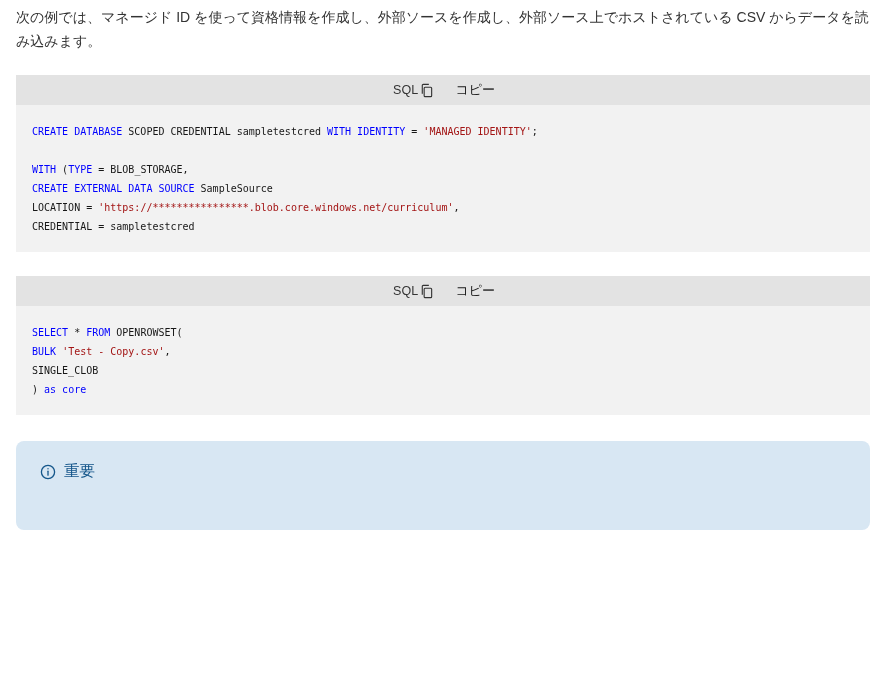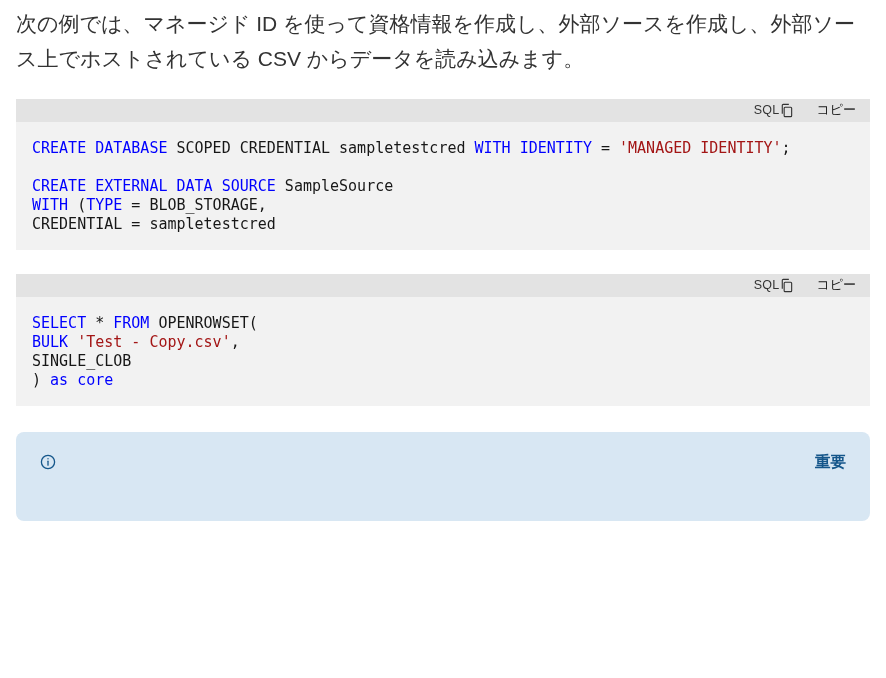--- a/index.html
+++ b/index.html
@@ -14,33 +14,33 @@
 
   h1.page-title {
     font-size: 26px;
     font-weight: 700;
     color: #1a1a1a;
     margin: 0 0 22px;
     line-height: 1.25;
   }
 
   p.body-text {
-    font-size: 21px;
+    font-size: 14px;
     line-height: 1.68;
     color: #333333;
     margin: 0 0 22px;
   }
 
   .codeblock { margin: 0 0 24px; }
   .code-header {
     display: flex;
-    justify-content: flex-end;
+    justify-content: center;
     align-items: center;
     background: #e3e3e3;
-    height: 23px;
+    height: 30px;
     padding: 0 14px 0 16px;
   }
   .code-lang {
     font-size: 12.5px;
     color: #343434;
     letter-spacing: 0.2px;
   }
   .copy-btn {
     display: flex;
     align-items: center;
@@ -51,21 +51,21 @@
     font-family: inherit;
     font-size: 13px;
     color: #171717;
     cursor: pointer;
   }
   .copy-btn svg { display: block; }
   .code-body {
     background: #f2f2f2;
     padding: 17px 16px 16px;
     font-family: "DejaVu Sans Mono", "Liberation Mono", monospace;
-    font-size: 15px;
+    font-size: 10px;
     line-height: 19px;
     color: #171717;
     overflow-x: auto;
   }
   .code-line { white-space: pre; min-height: 19px; }
   .code-line .kw  { color: #0000ff; }
   .code-line .str { color: #a31515; }
   .code-line .pl  { color: #171717; }
 
   .alert {
@@ -73,23 +73,22 @@
     border-radius: 8px;
     padding: 20px 24px 26px;
     margin: 26px 0 0;
   }
   .alert-title {
     display: flex;
     align-items: center;
     gap: 8px;
     margin: 0 0 22px;
     font-size: 15.5px;
-    font-weight: 700;
+    font-weight: 400;
     color: #14568a;
-    justify-content: space-between;
   }
   .alert-title svg { display: block; flex: 0 0 auto; }
 </style>
 </head>
 <body>
 
 <main class="article">
 
 
   <p class="body-text">次の例では、マネージド ID を使って資格情報を作成し、外部ソースを作成し、外部ソース上でホストされている CSV からデータを読み込みます。</p>
@@ -104,22 +103,23 @@
             <rect x="5.5" y="4.5" width="8" height="10" rx="1"></rect>
             <path d="M10.5 1.5 h-6 a1 1 0 0 0 -1 1 v9"></path>
           </svg>
         </span>
         <span>コピー</span>
       </button>
     </div>
     <div class="code-body">
         <div class="code-line"><span class="kw">CREATE DATABASE</span><span class="pl"> SCOPED CREDENTIAL sampletestcred </span><span class="kw">WITH IDENTITY</span><span class="pl"> = </span><span class="str">'MANAGED IDENTITY'</span><span class="pl">;</span></div>
         <div class="code-line">&nbsp;</div>
+        <div class="code-line"><span class="kw">WITH</span><span class="pl"> (</span><span class="kw">TYPE</span><span class="pl"> = BLOB_STORAGE,</span></div>
         <div class="code-line"><span class="kw">CREATE EXTERNAL DATA SOURCE</span><span class="pl"> SampleSource</span></div>
-        <div class="code-line"><span class="kw">WITH</span><span class="pl"> (</span><span class="kw">TYPE</span><span class="pl"> = BLOB_STORAGE,</span></div>
+        <div class="code-line"><span class="pl">LOCATION = </span><span class="str">'https://****************.blob.core.windows.net/curriculum'</span><span class="pl">,</span></div>
         <div class="code-line"><span class="pl">CREDENTIAL = sampletestcred</span></div>
       </div>
   </div>
 
 
   <div class="codeblock">
     <div class="code-header">
       <span class="code-lang">SQL</span>
       <button class="copy-btn">
         <span>

